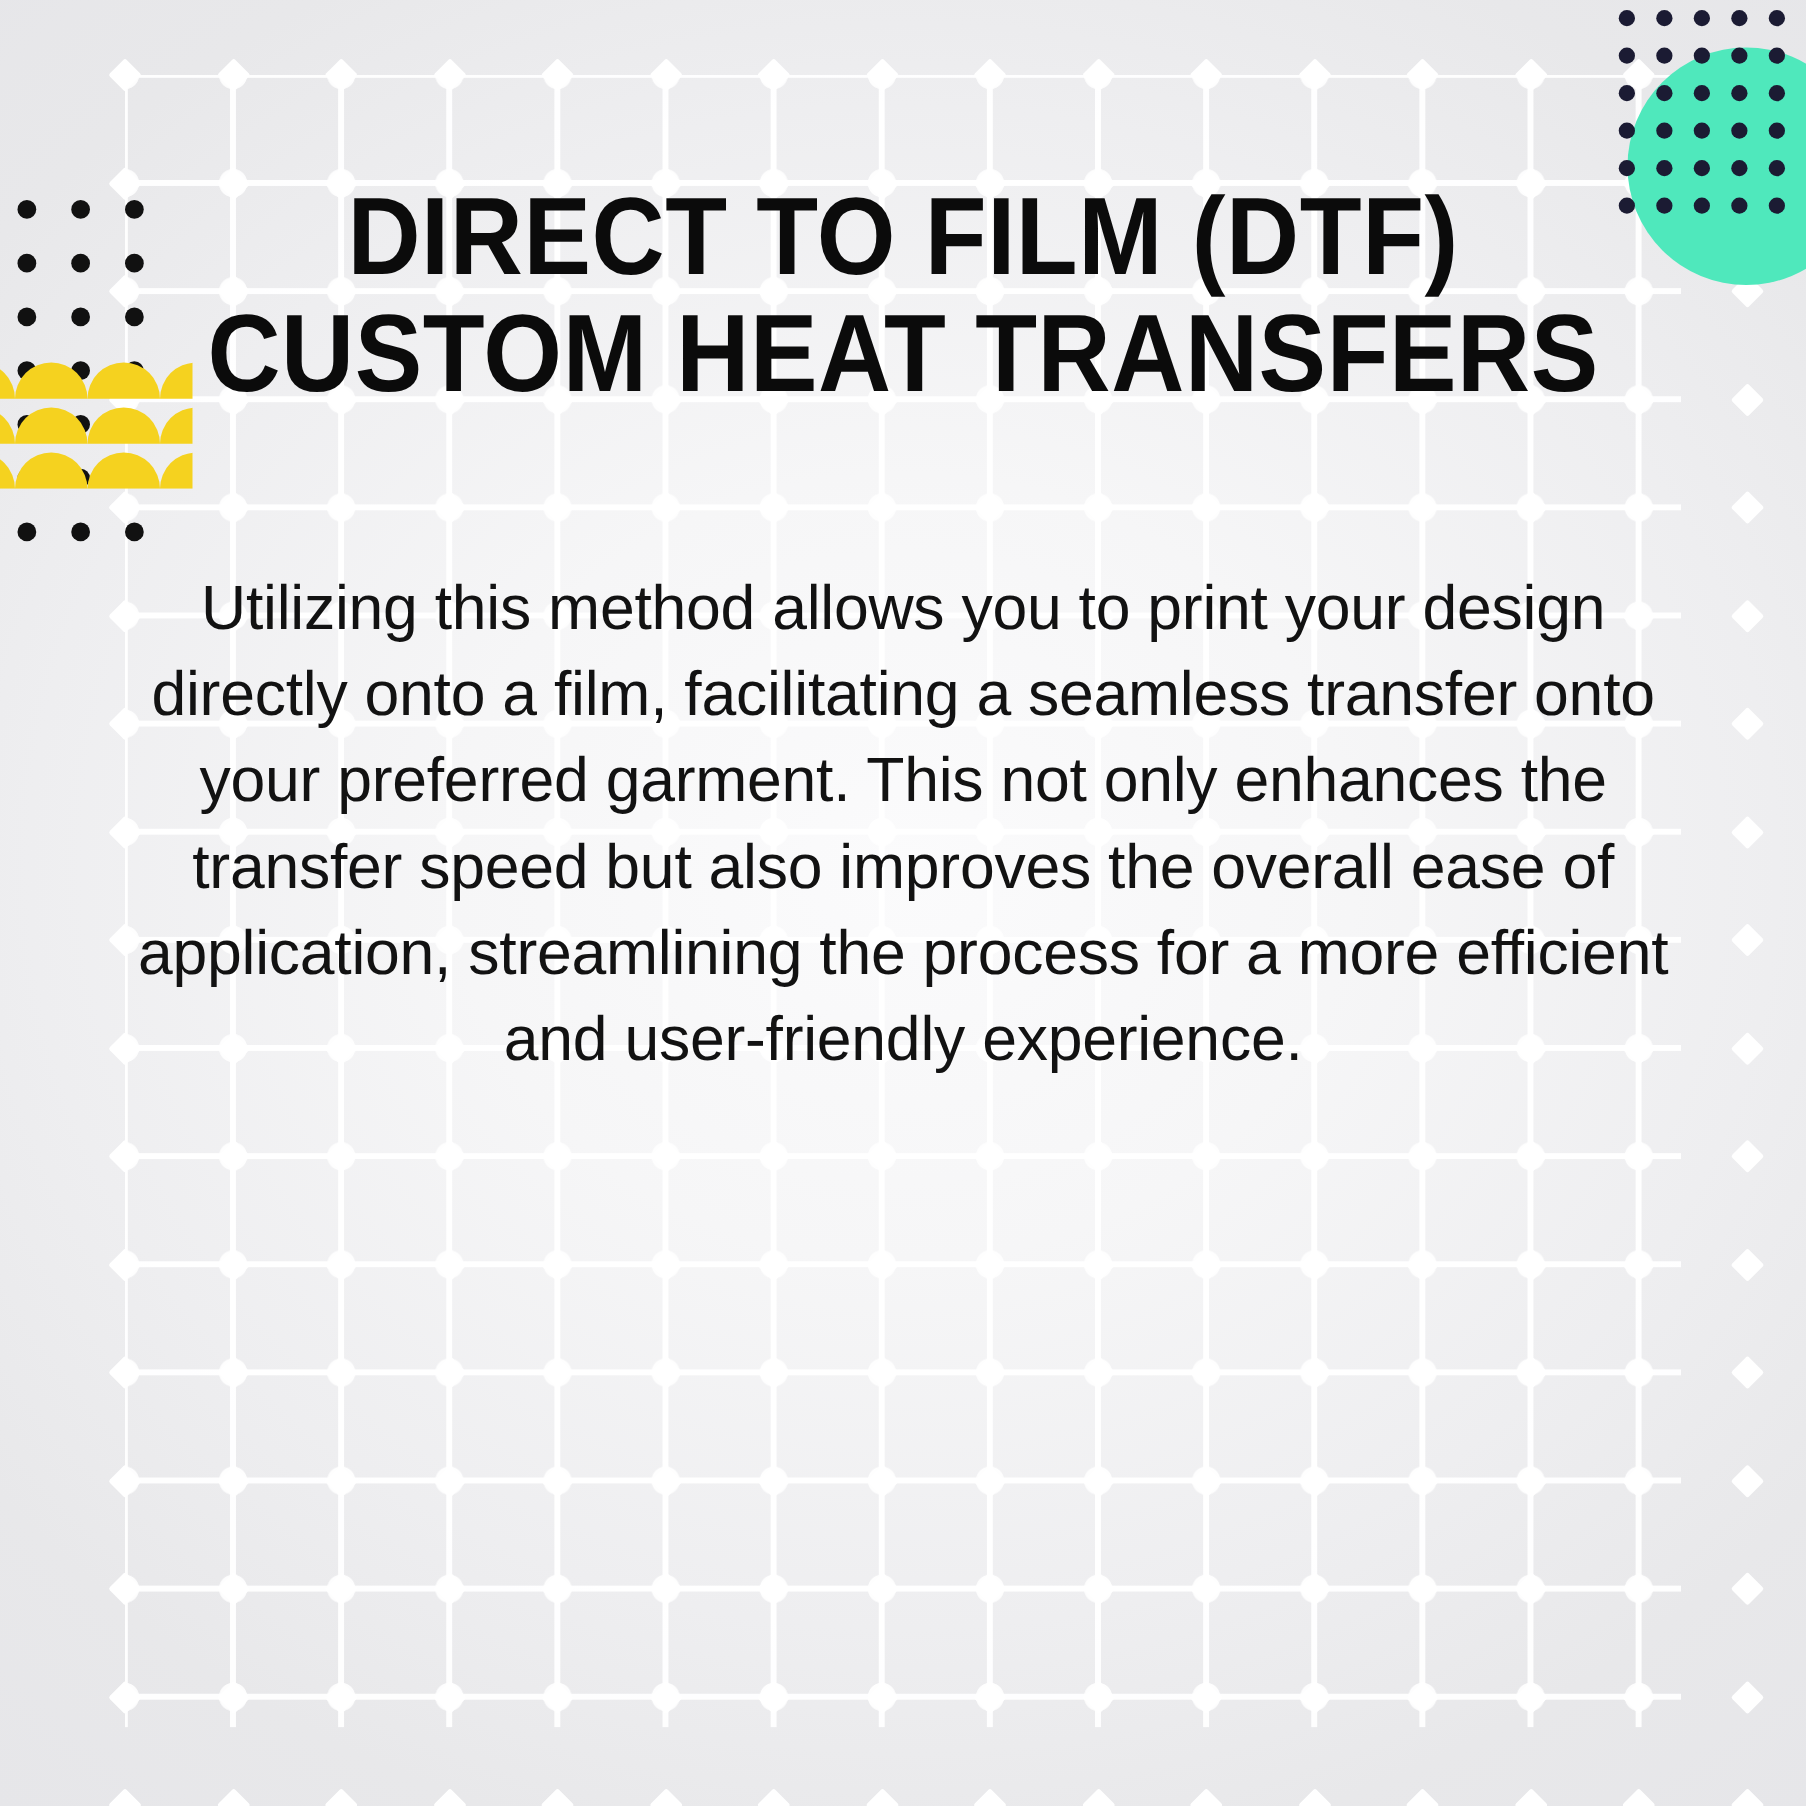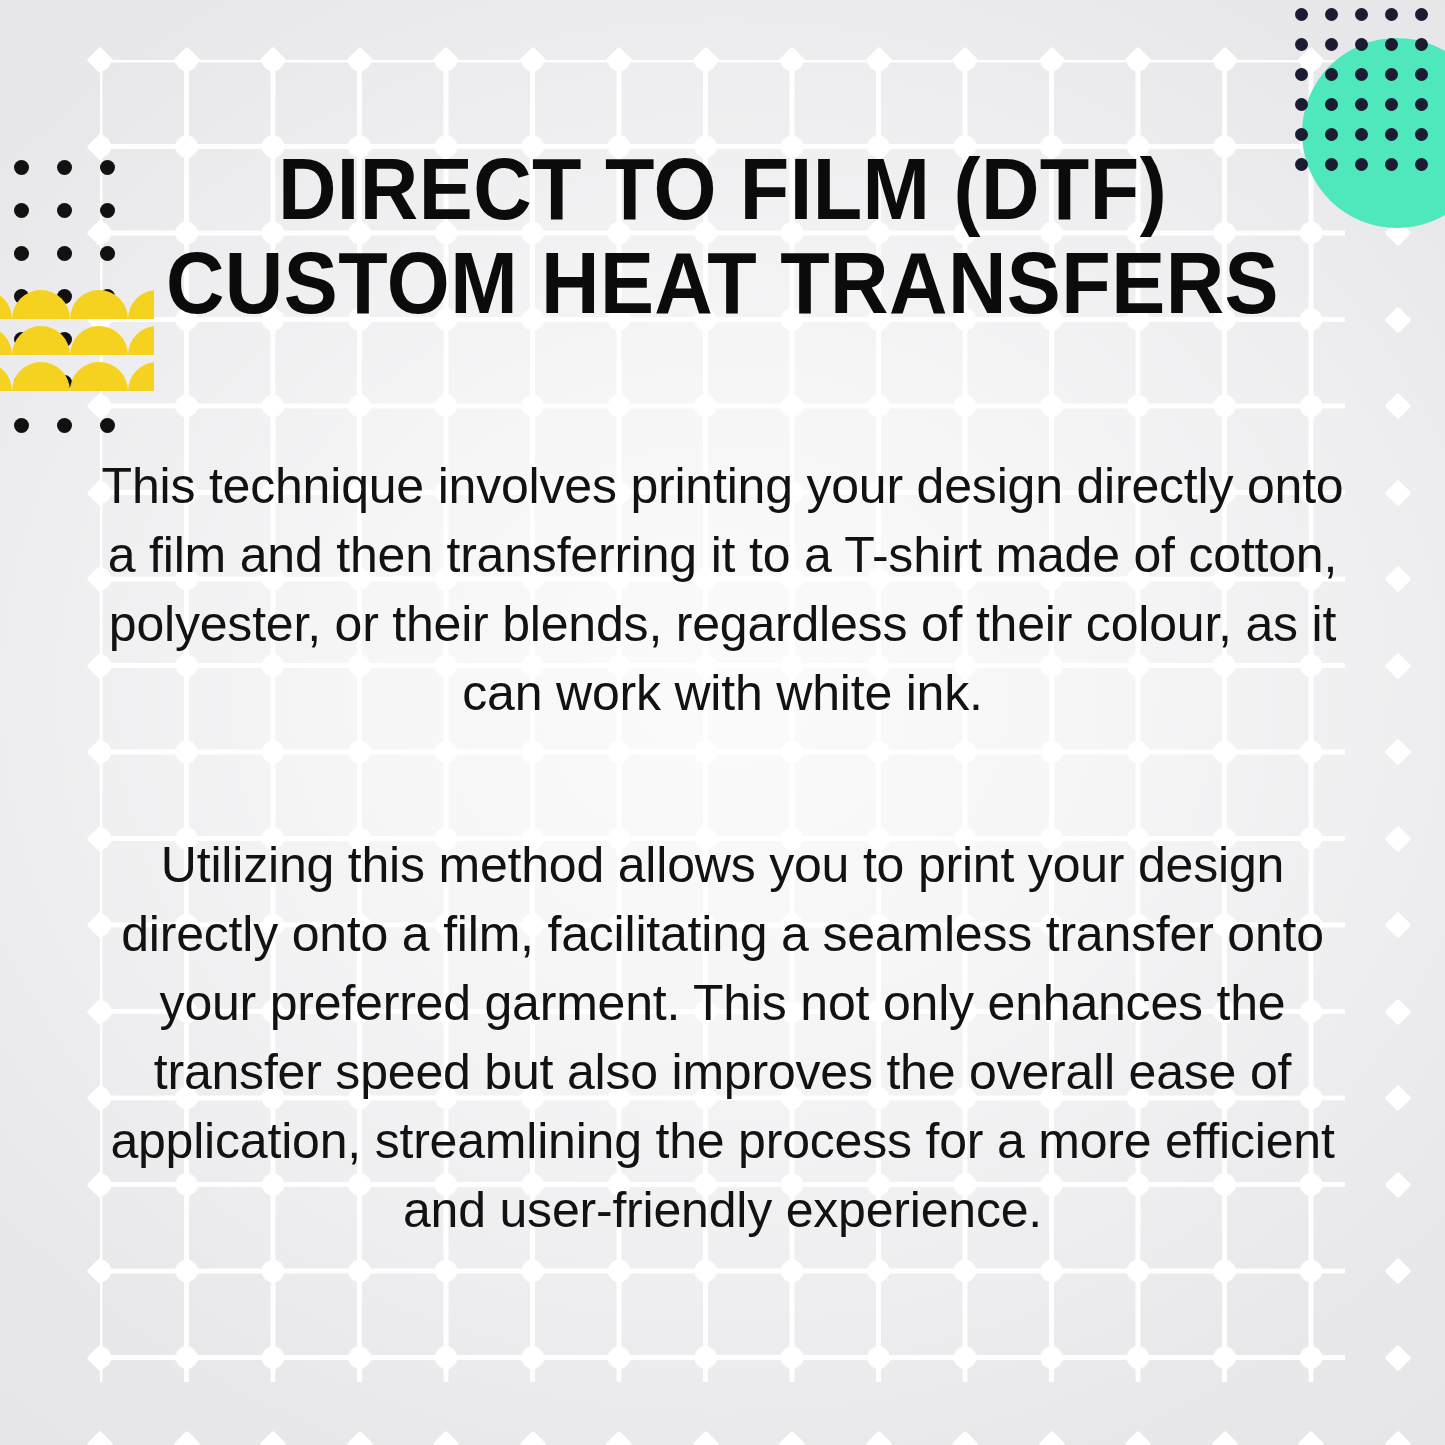--- a/index.html
+++ b/index.html
@@ -554,18 +554,17 @@
     </div>
 
   <div class="content">
 
     <h1 class="title">
       <span class="line">DIRECT TO FILM (DTF)</span>
       <span class="line">CUSTOM HEAT TRANSFERS</span>
     </h1>
 
     <div class="body-block">
-      <p class="para">This technique involves printing your design directly onto a film and then transferring it to a T-shirt made of cotton, polyester, or their blends, regardless of their colour, as it can work with white ink.</p>
       <p class="para">Utilizing this method allows you to print your design directly onto a film, facilitating a seamless transfer onto your preferred garment. This not only enhances the transfer speed but also improves the overall ease of application, streamlining the process for a more efficient and user-friendly experience.</p>
     </div>
 
   </div>
 </div>
 
 </body></html>

